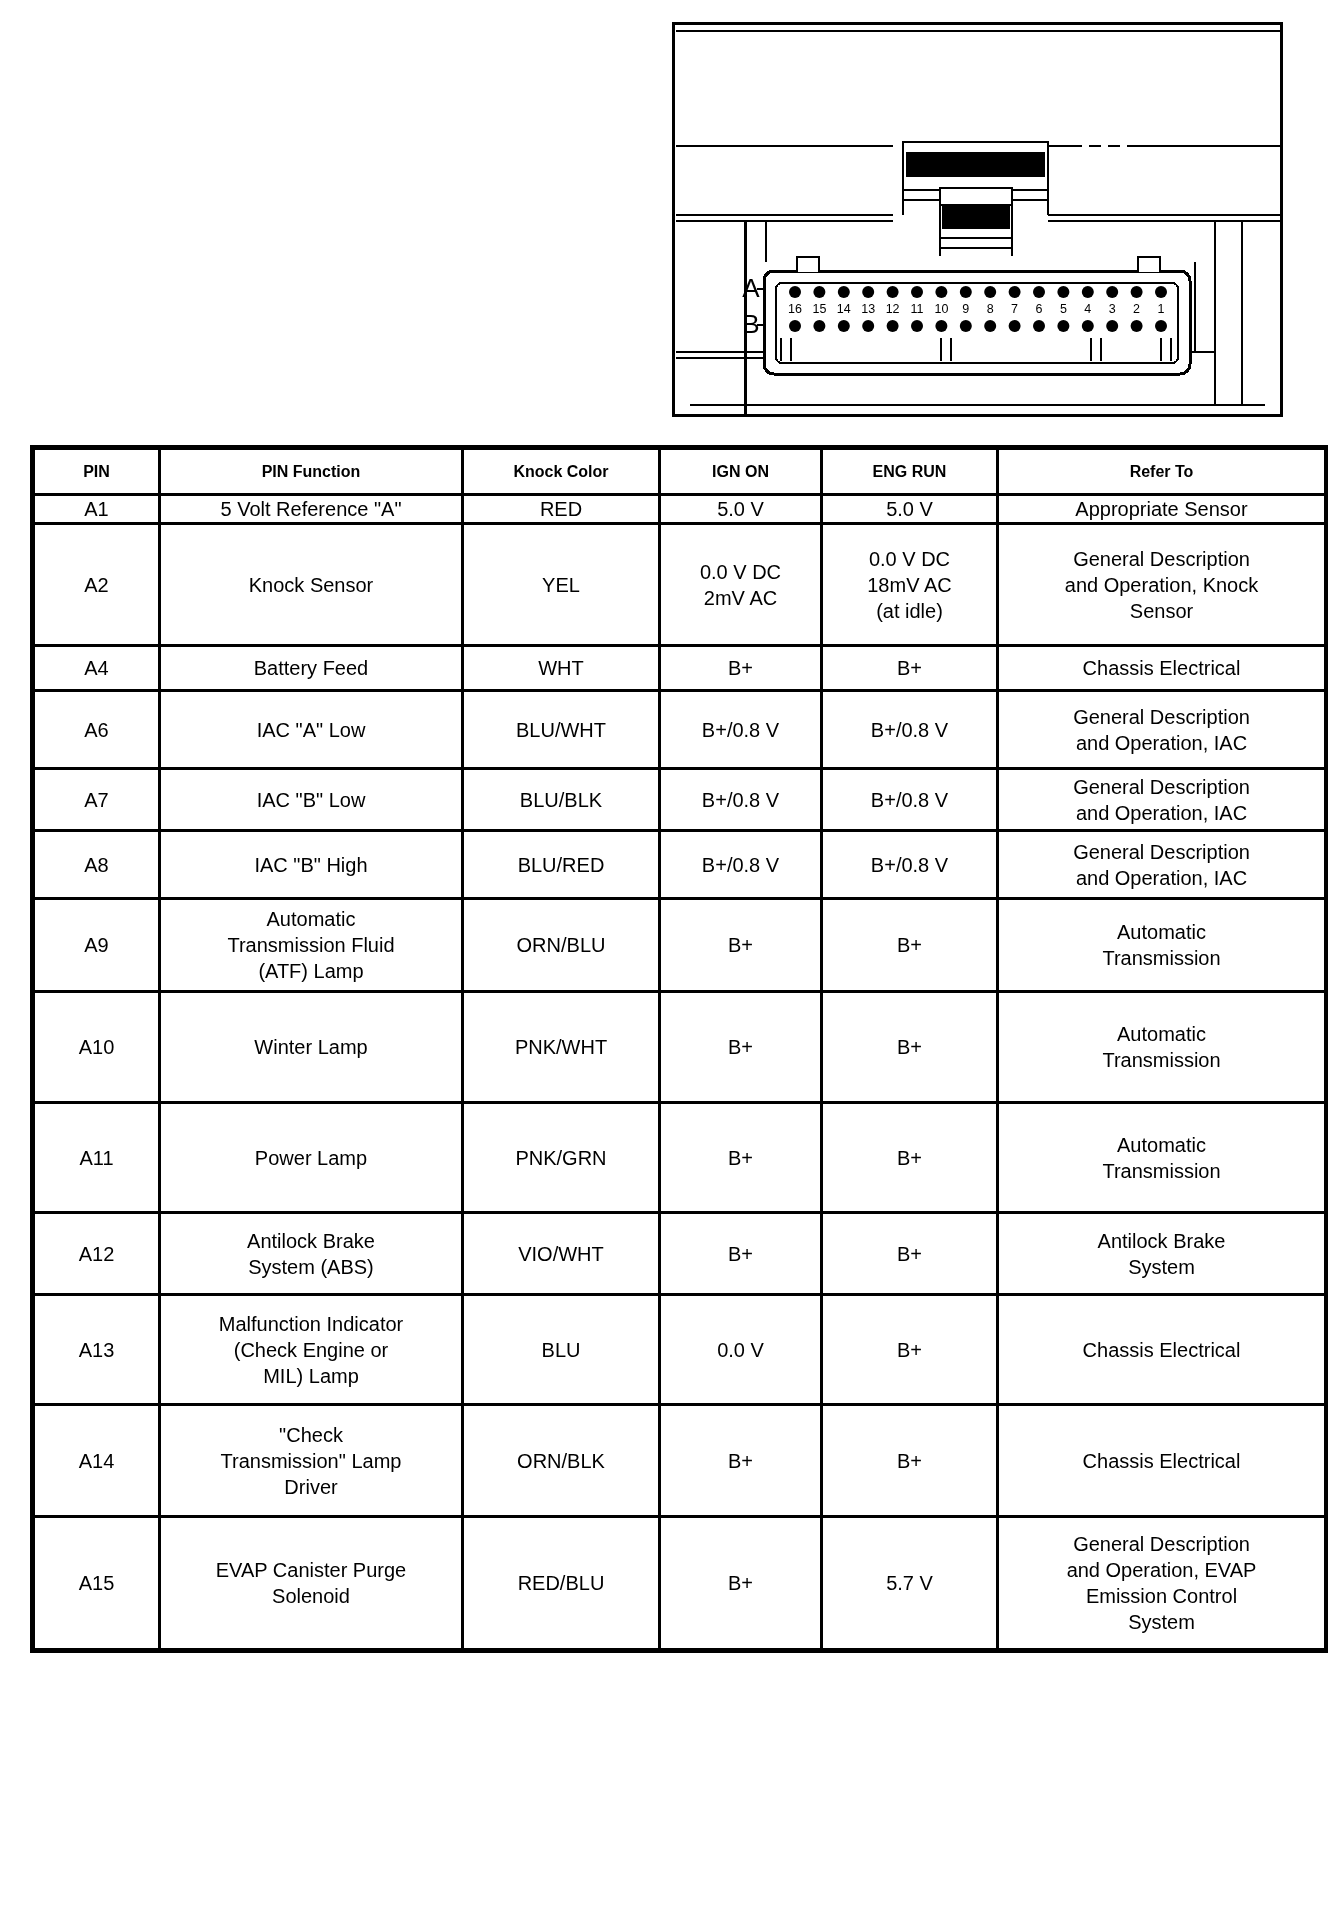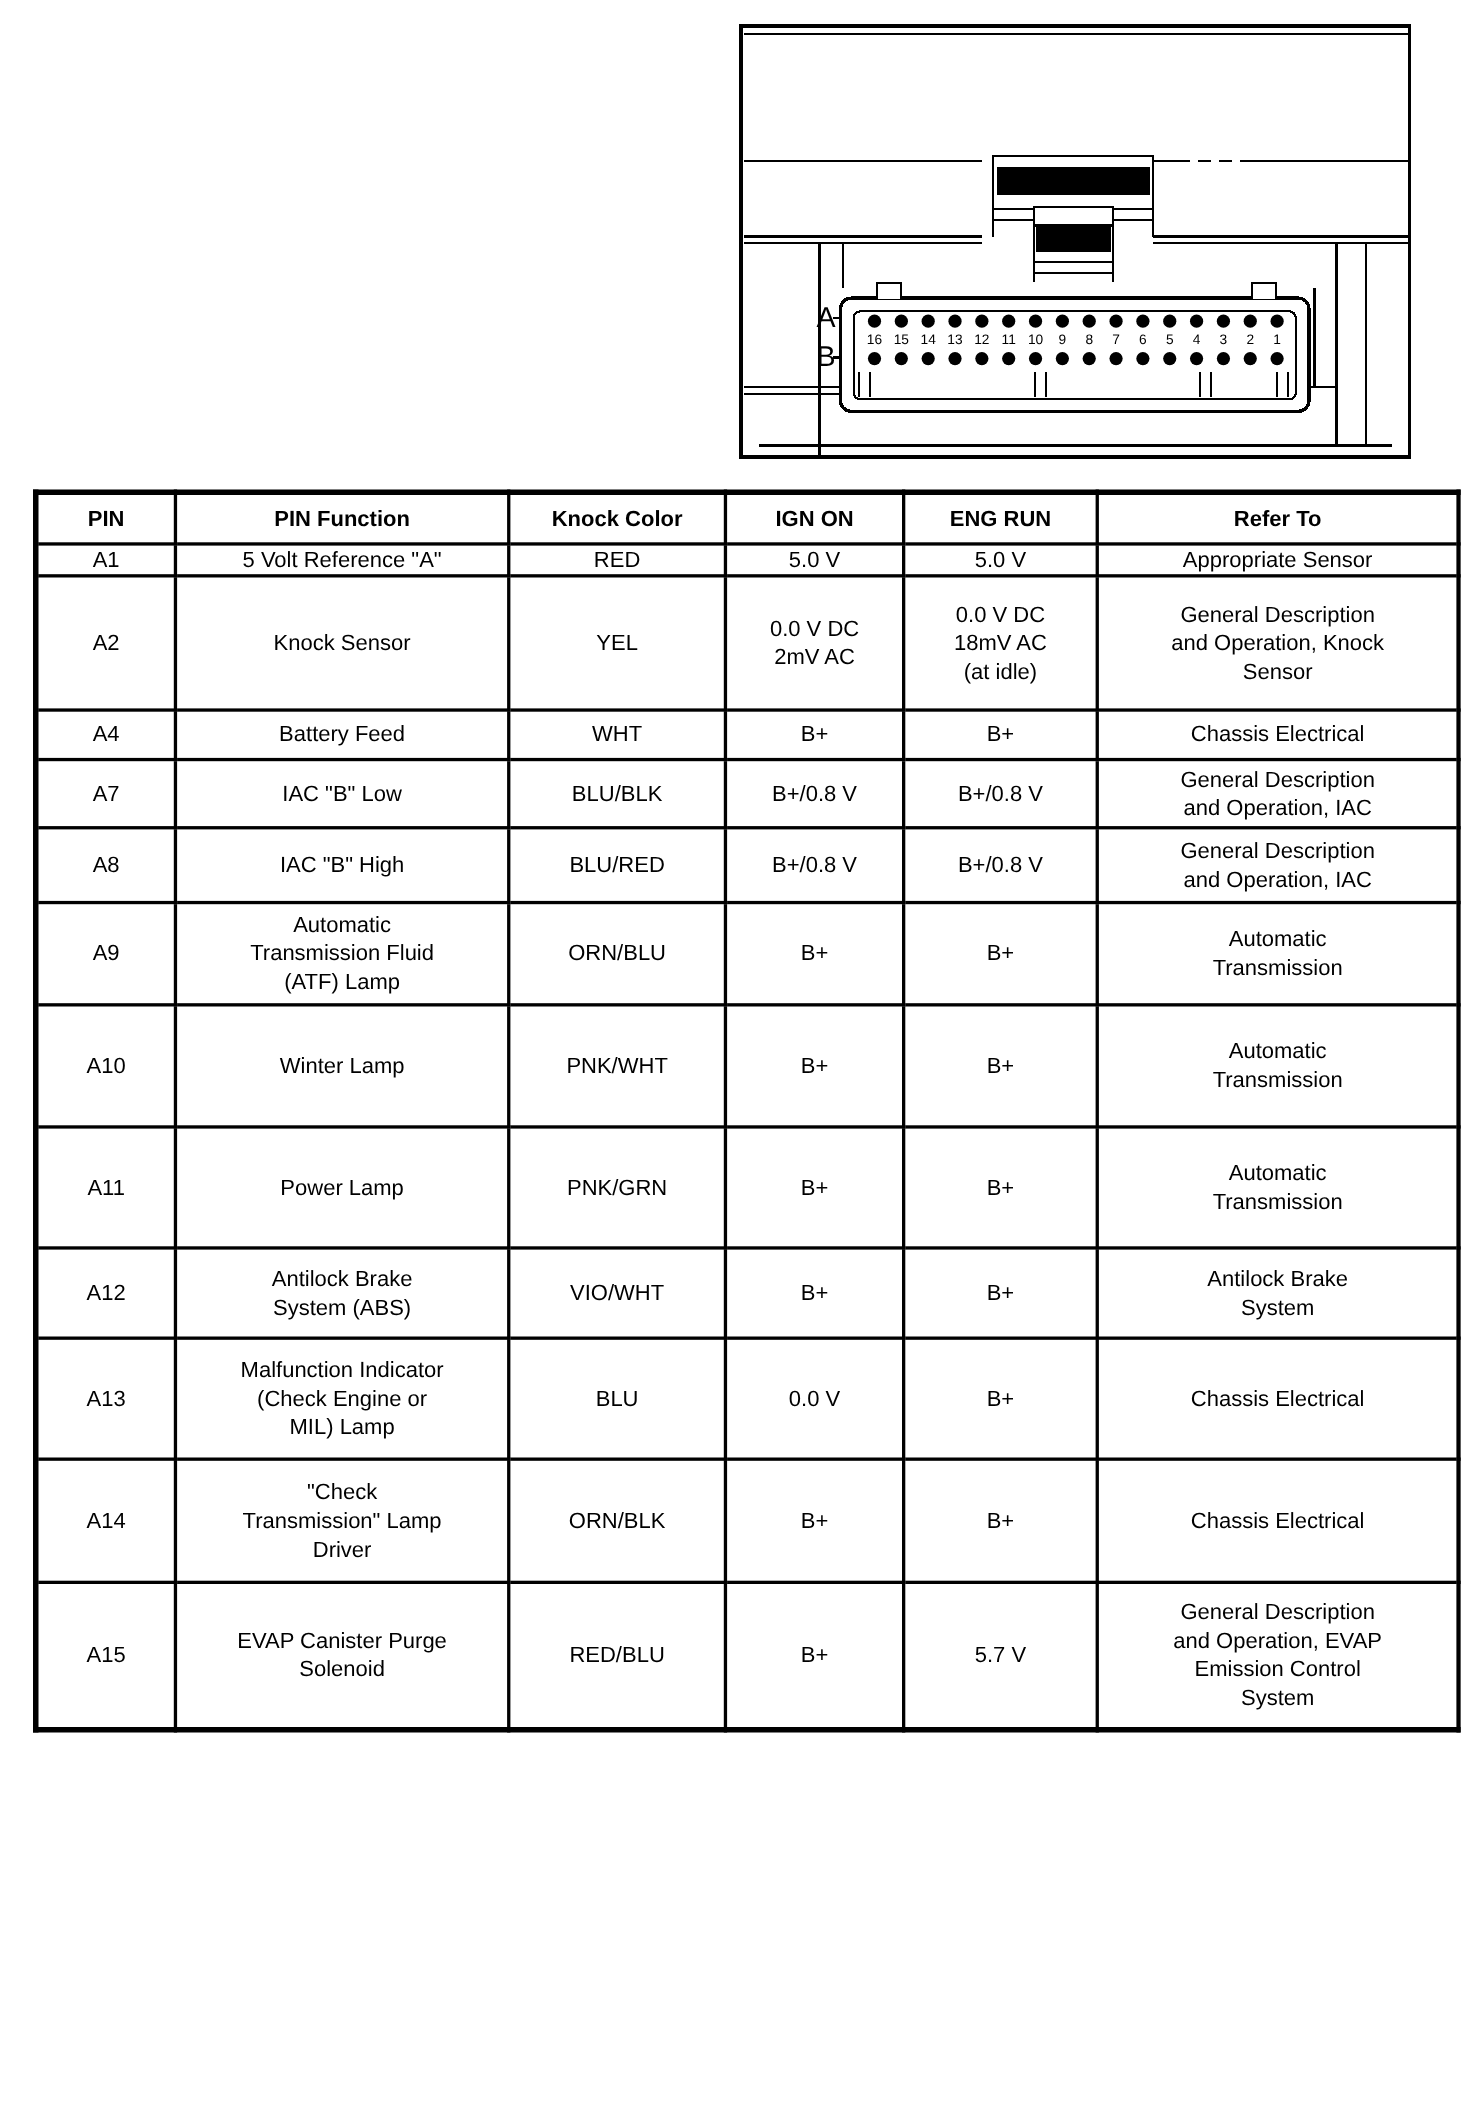--- a/index.html
+++ b/index.html
@@ -12,21 +12,21 @@
   table.pinout{
     position:absolute;left:30px;top:445px;width:1294px;
     border-collapse:collapse;table-layout:fixed;
     border:5px solid #000;background:#fff;
   }
   table.pinout th, table.pinout td{
     border:3px solid #000;
     text-align:center;vertical-align:middle;
     padding:0 4px;white-space:pre-line;overflow:hidden;
   }
-  table.pinout th{font-size:20px;font-weight:bold;line-height:24px;}
+  table.pinout th{font-size:16px;font-weight:bold;line-height:24px;}
   table.pinout td{font-size:20px;line-height:26px;}
   td.va-top{vertical-align:top;padding-top:5px;}
   .pin-number{font-family:"Liberation Sans",sans-serif;}
 </style>
 </head>
 <body>
 
 <div class="page">
 
   <svg class="diagram-svg" width="1328" height="445" viewBox="0 0 1328 445">
@@ -184,20 +184,29 @@
 Sensor</td>
         </tr>
         <tr style="height: 45px;">
           <td>A4</td>
           <td>Battery Feed</td>
           <td>WHT</td>
           <td>B+</td>
           <td>B+</td>
           <td>Chassis Electrical</td>
         </tr>
+        <tr style="height: 78px;">
+          <td>A6</td>
+          <td>IAC "A" Low</td>
+          <td>BLU/WHT</td>
+          <td>B+/0.8 V</td>
+          <td>B+/0.8 V</td>
+          <td>General Description
+and Operation, IAC</td>
+        </tr>
         <tr style="height: 62px;">
           <td>A7</td>
           <td>IAC "B" Low</td>
           <td>BLU/BLK</td>
           <td>B+/0.8 V</td>
           <td>B+/0.8 V</td>
           <td>General Description
 and Operation, IAC</td>
         </tr>
         <tr style="height: 68px;">

